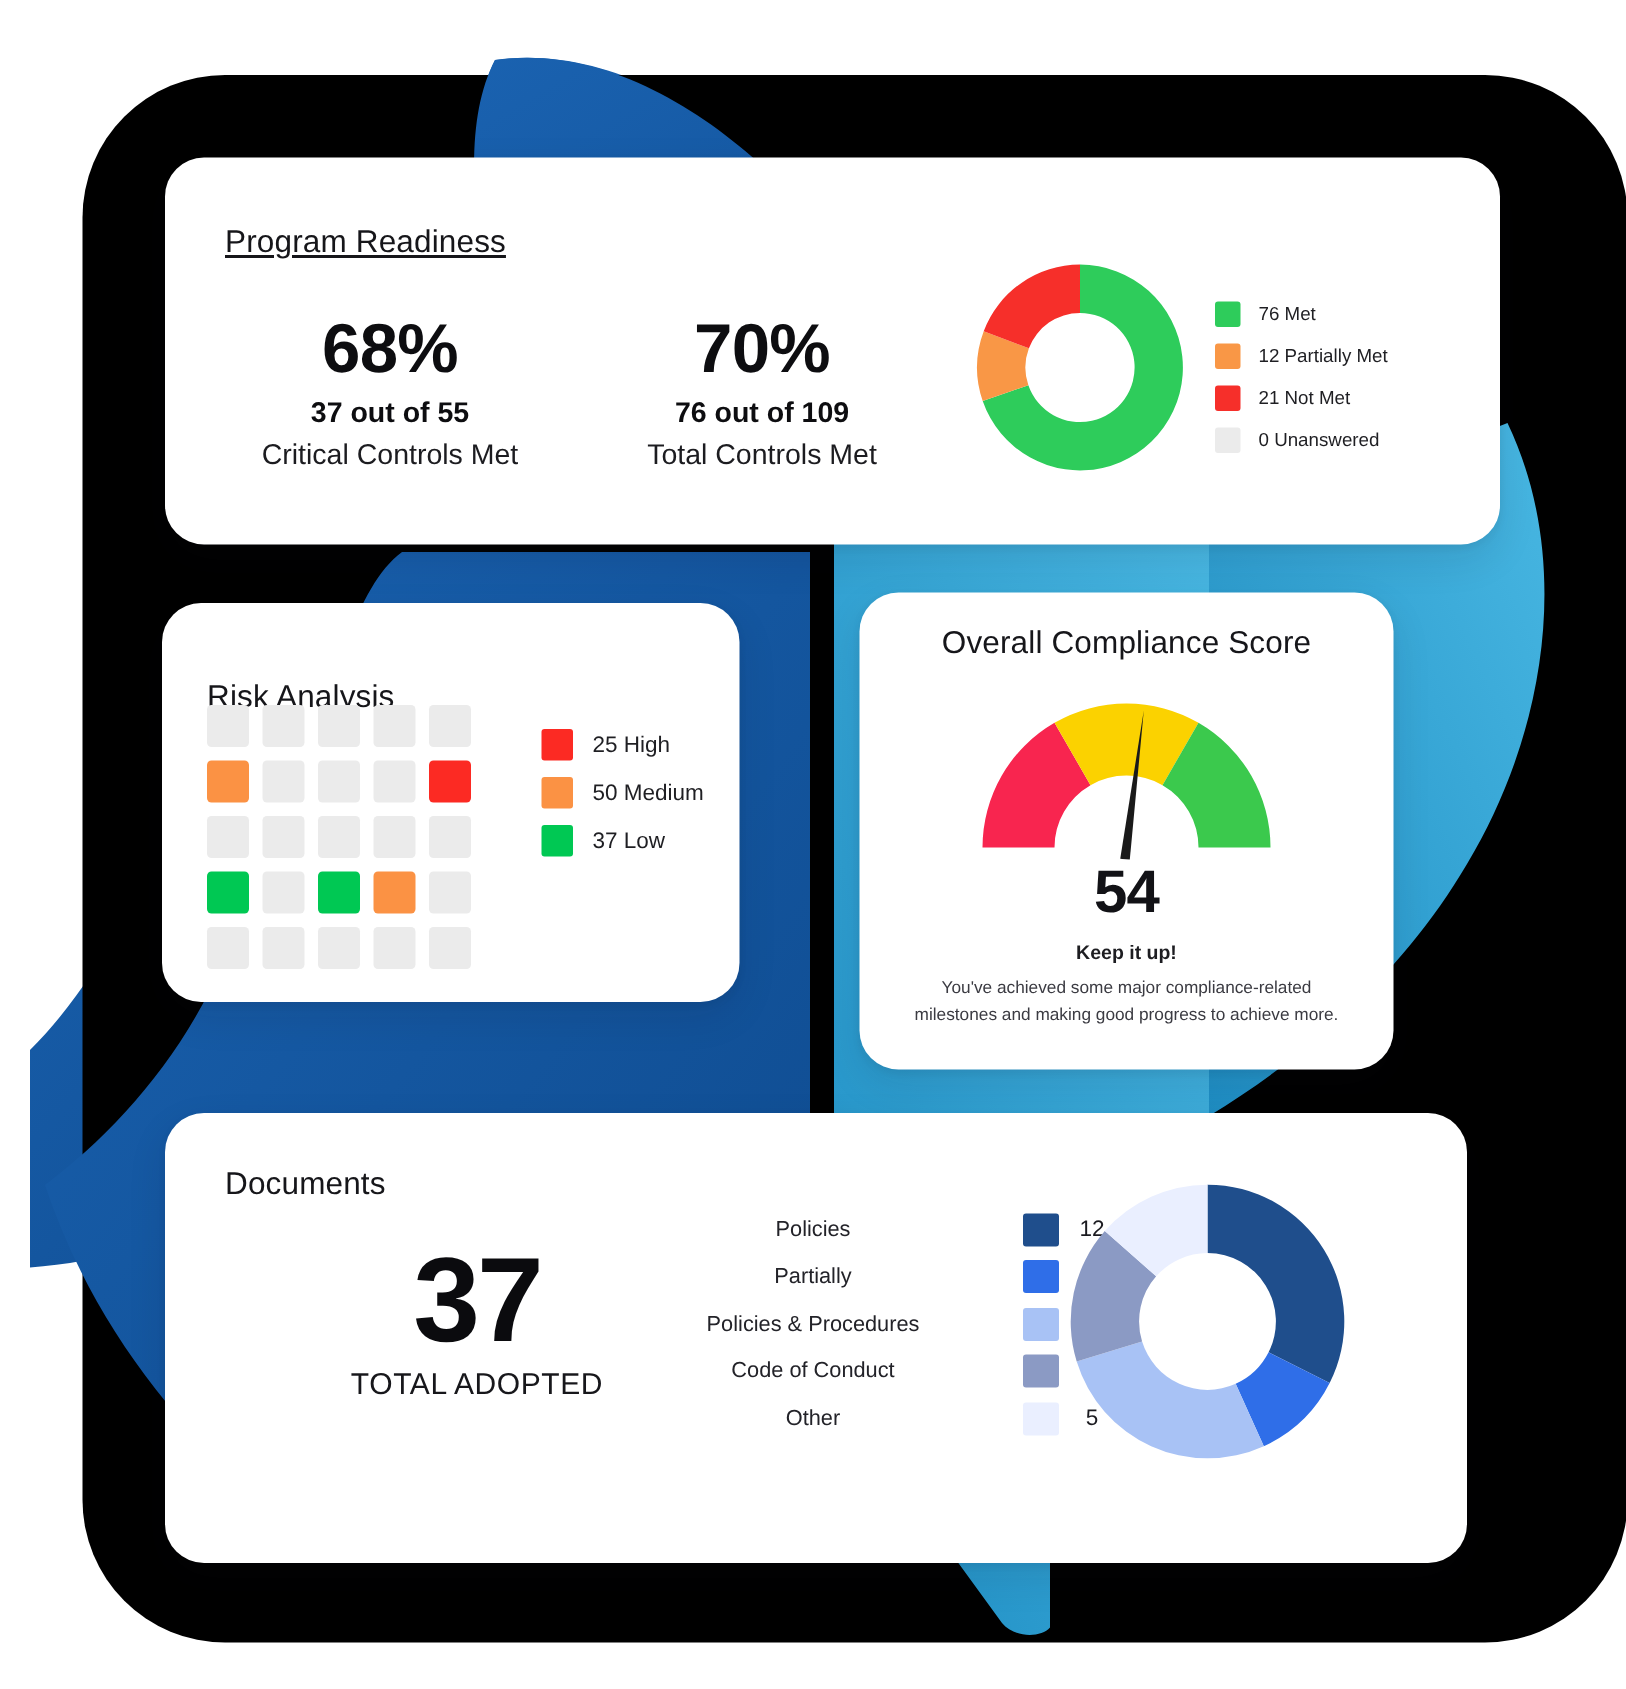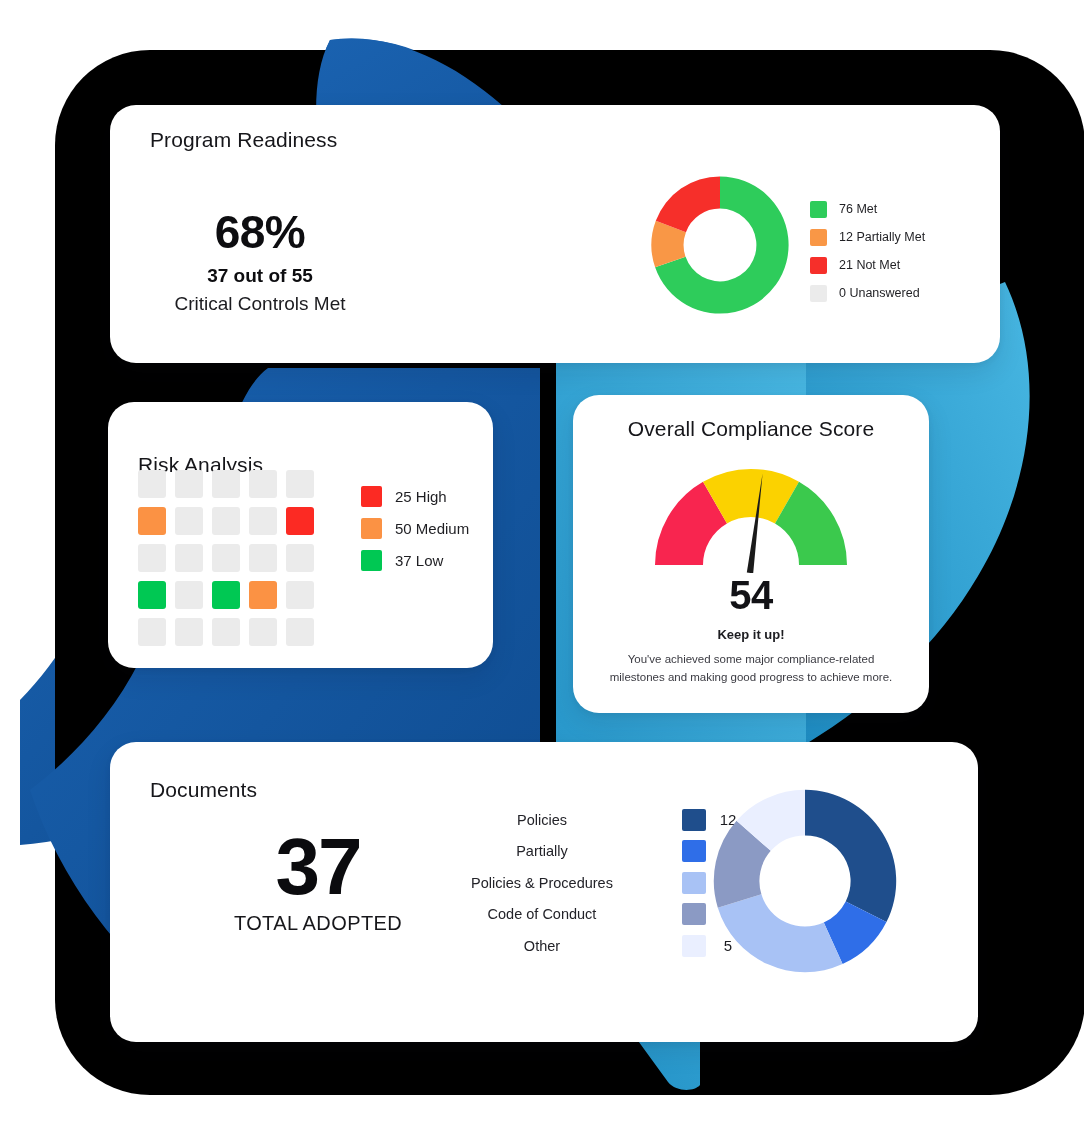--- a/index.html
+++ b/index.html
@@ -18,21 +18,21 @@
   .card{
     position:absolute;background:#ffffff;border-radius:26px;
     box-shadow:0 10px 26px rgba(16,24,40,.10), 0 2px 6px rgba(16,24,40,.06);
   }
   .card-title{
     position:absolute;font-size:21px;font-weight:400;letter-spacing:.1px;color:#16161a;
   }
 
   
   #card-readiness{left:110px;top:105px;width:890px;height:258px;}
-  #card-readiness .card-title{left:40px;top:23px;}
+  #card-readiness .card-title{left:40px;top:45px;text-decoration:underline;}
   .kpi{position:absolute;text-align:center;width:230px;}
   .kpi .pct{font-size:46px;font-weight:700;letter-spacing:-.5px;line-height:1;color:#0d0d10;}
   .kpi .frac{font-size:19px;font-weight:700;margin-top:10px;color:#0d0d10;}
   .kpi .lbl{font-size:19px;font-weight:400;margin-top:6px;color:#1c1c20;}
   #kpi-critical{left:35px;top:104px;}
   #kpi-total{left:283px;top:104px;}
 
   .donut-wrap{position:absolute;}
   #readiness-donut{left:540px;top:70px;width:140px;height:140px;}
   .legend{position:absolute;}
@@ -113,20 +113,25 @@
 
   <section class="card" id="card-readiness">
     <div class="card-title">Program Readiness</div>
 
     <div class="kpi" id="kpi-critical">
       <div class="pct">68%</div>
       <div class="frac">37 out of 55</div>
       <div class="lbl">Critical Controls Met</div>
     </div>
 
+    <div class="kpi" id="kpi-total">
+      <div class="pct">70%</div>
+      <div class="frac">76 out of 109</div>
+      <div class="lbl">Total Controls Met</div>
+    </div>
 
     <div class="donut-wrap" id="readiness-donut">
       <svg viewBox="0 0 100 100" width="140" height="140">
         <g id="readiness-slices">
             <path d="M50,1 A49,49 0 1 1 3.667035989802649,65.94542084831119 L25.415161953772834,58.46083555216512 A26,26 0 1 0 50,24 Z" fill="#2ecc5b"></path>
             <path d="M3.667035989802649,65.94542084831119 A49,49 0 0 1 4.145793677992842,32.72598012682634 L25.669196645465586,40.834193536683365 A26,26 0 0 0 25.415161953772834,58.46083555216512 Z" fill="#f99746"></path>
             <path d="M4.145793677992842,32.72598012682634 A49,49 0 0 1 49.99999999999999,1 L49.99999999999999,24 A26,26 0 0 0 25.669196645465586,40.834193536683365 Z" fill="#f62f2a"></path>
           </g>
       </svg>
     </div>

